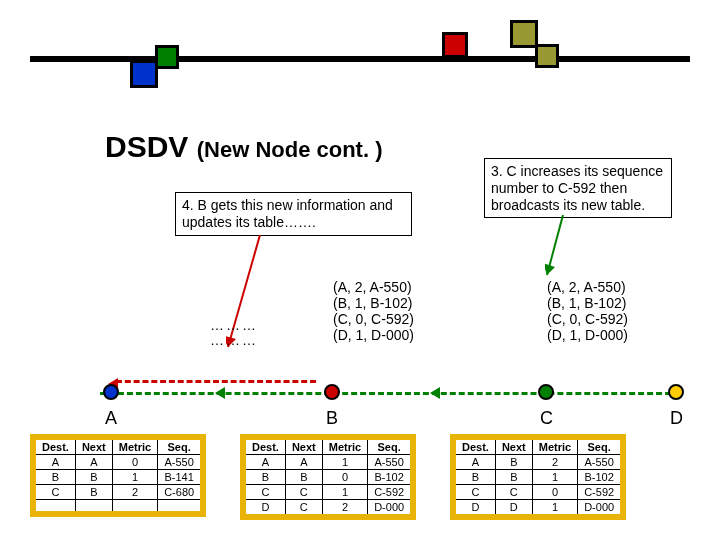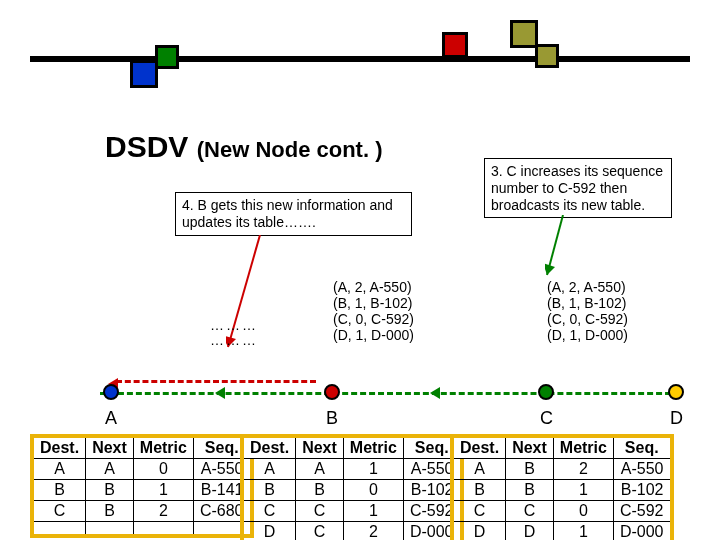--- a/index.html
+++ b/index.html
@@ -44,24 +44,24 @@
   .node-b { background: #cc0000; left: 324px; }
   .node-c { background: #008000; left: 538px; }
   .node-d { background: #ffcc00; left: 668px; }
 
   .node-label { position: absolute; top: 408px; font-size: 18px; font-weight: 400; }
   .lab-a { left: 105px; }
   .lab-b { left: 326px; }
   .lab-c { left: 540px; }
   .lab-d { left: 670px; }
 
-  .rt { position: absolute; top: 434px; border-collapse: collapse; font-size: 16px; border: 4px solid #eab308; }
+  .rt { position: absolute; top: 434px; border-collapse: collapse; font-size: 11px; border: 6px solid #eab308; }
   .rt th, .rt td { border: 1px solid #000; padding: 1px 6px; text-align: center; }
   .rt th { background: #fff; font-weight: 700; }
-  .rt .seq { text-align: right; padding-left: 6px; }
+  .rt .seq { text-align: center; padding-left: 6px; }
   .rt-a { left: 30px; }
   .rt-b { left: 240px; }
   .rt-c { left: 450px; }
   .rt .empty td { height: 14px; }
 </style>
 </head>
 <body>
 
 <div class="header-decor">
   <div class="header-line"></div>

